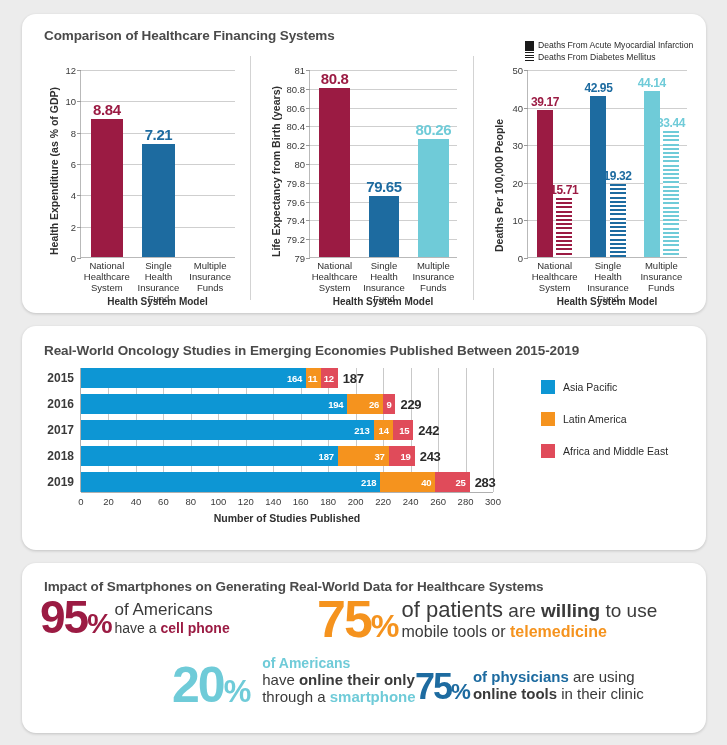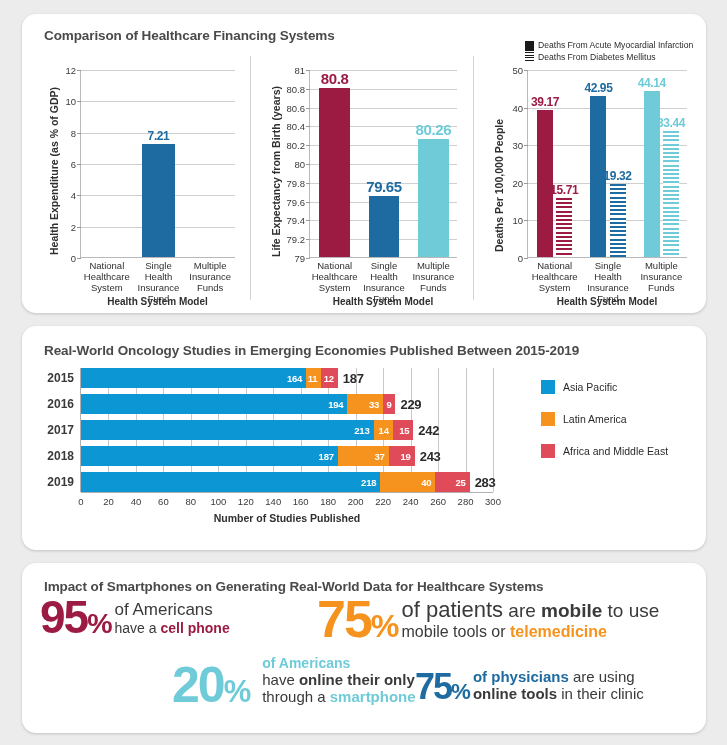--- a/index.html
+++ b/index.html
@@ -138,27 +138,30 @@
           <div class="ytick" style="top: 94px;">6</div>
           <div class="gridline" style="top: 62.6667px;"></div>
           <div class="ytickmark" style="top: 62.6667px;"></div>
           <div class="ytick" style="top: 62.6667px;">8</div>
           <div class="gridline" style="top: 31.3333px;"></div>
           <div class="ytickmark" style="top: 31.3333px;"></div>
           <div class="ytick" style="top: 31.3333px;">10</div>
           <div class="gridline" style="top: 0px;"></div>
           <div class="ytickmark" style="top: 0px;"></div>
           <div class="ytick" style="top: 0px;">12</div>
+          <div class="bar" style="background: rgb(155, 27, 67); left: 9.81667px; width: 32.0333px; height: 138.493px;">
+            <div class="barval" style="color: rgb(155, 27, 67); font-size: 15px;">8.84</div>
+          </div>
           <div class="catlabel" style="left: 0px; width: 51.6667px;">
             <span>National</span>
             <span>Healthcare</span>
             <span>System</span>
           </div>
           <div class="bar" style="background: rgb(29, 107, 160); left: 61.4833px; width: 32.0333px; height: 112.957px;">
-            <div class="barval" style="color: rgb(29, 107, 160); font-size: 12px; text-align: center;">7.21</div>
+            <div class="barval" style="color: rgb(29, 107, 160); font-size: 15px; text-align: center;">7.21</div>
           </div>
           <div class="catlabel" style="left: 51.6667px; width: 51.6667px;">
             <span>Single</span>
             <span>Health</span>
             <span>Insurance</span>
             <span>Fund</span>
           </div>
           <div class="catlabel" style="left: 103.333px; width: 51.6667px;">
             <span>Multiple</span>
             <span>Insurance</span>
@@ -347,21 +350,21 @@
             <span>12</span>
           </div>
           <div class="ob-total" style="left: 256.813px;">187</div>
         </div>
         <div class="ob-row" style="top: 26px; width: 412px;">
           <div class="ob-ylab">2016</div>
           <div class="seg" style="left: 0px; width: 266.427px; background: rgb(13, 150, 212);">
             <span>194</span>
           </div>
           <div class="seg" style="left: 266.427px; width: 35.7067px; background: rgb(245, 147, 30);">
-            <span>33</span>
+            <span>26</span>
           </div>
           <div class="seg" style="left: 302.133px; width: 12.36px; background: rgb(224, 75, 90);">
             <span>9</span>
           </div>
           <div class="ob-total" style="left: 314.493px;">229</div>
         </div>
         <div class="ob-row" style="top: 52px; width: 412px;">
           <div class="ob-ylab">2017</div>
           <div class="seg" style="left: 0px; width: 292.52px; background: rgb(13, 150, 212);">
             <span>213</span>
@@ -427,21 +430,21 @@
             <div class="txt" style="font-size: 17px;">
               <div style="font-size: 17px;"><span>of Americans</span></div>
               <div style="font-size: 14px;"><span>have a </span><span class="b" style="color: rgb(155, 27, 67);">cell phone</span></div>
             </div>
           </div>
         </div>
         <div class="stat" style="left: 295px; top: 34px;">
           <div style="display: flex; align-items: flex-end; gap: 3px;">
             <div class="big" style="font-size: 52px; color: rgb(245, 147, 30);"><span>75</span><span class="pct">%</span></div>
             <div class="txt" style="font-size: 18px;">
-              <div style="font-size: 19px;"><span style="font-size: 22px;">of patients</span><span> are </span><span class="b">mobile</span><span> to use</span></div>
+              <div style="font-size: 19px;"><span style="font-size: 22px;">of patients</span><span> are </span><span class="b">willing</span><span> to use</span></div>
               <div style="font-size: 16px;"><span>mobile tools or </span><span class="b" style="color: rgb(245, 147, 30);">telemedicine</span></div>
             </div>
           </div>
         </div>
         <div class="stat" style="left: 150px; top: 92px;">
           <div style="display: flex; align-items: flex-end; gap: 12px;">
             <div class="big" style="font-size: 50px; color: rgb(111, 203, 216);"><span>20</span><span class="pct">%</span></div>
             <div class="txt" style="font-size: 15px;">
               <div style="font-size: 14px;"><span class="b" style="color: rgb(111, 203, 216);">of Americans</span></div>
               <div style="font-size: 15px;"><span>have </span><span class="b">online their only</span></div>

